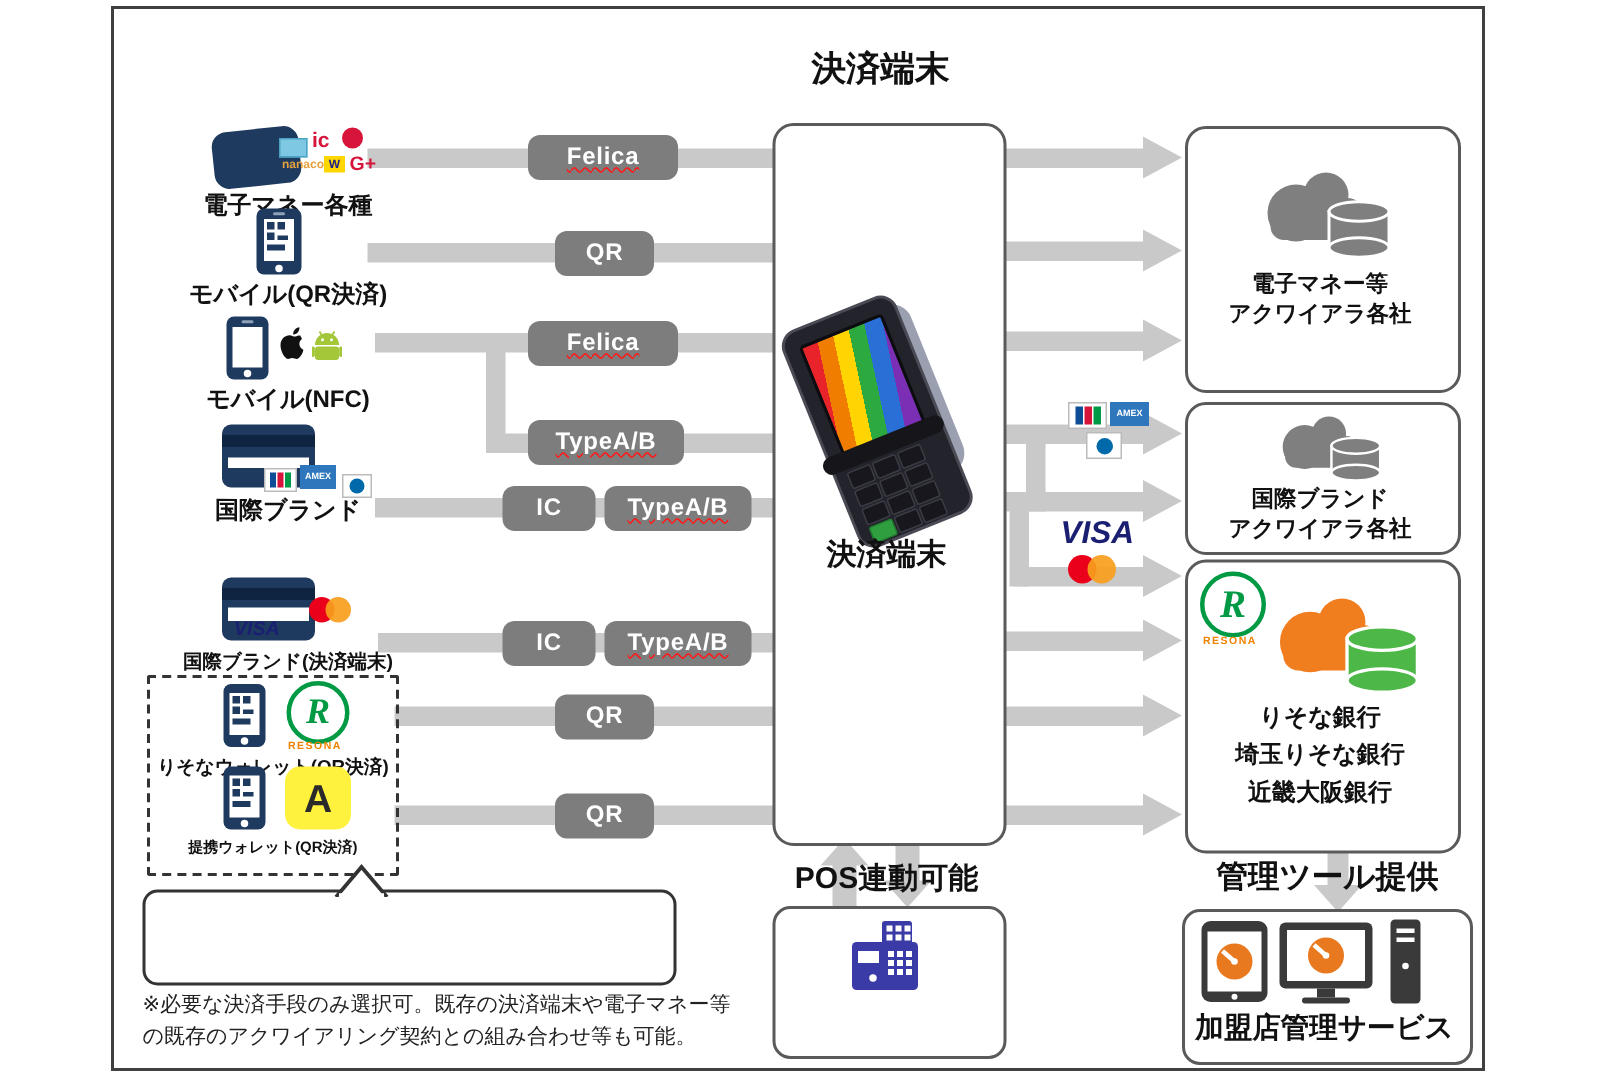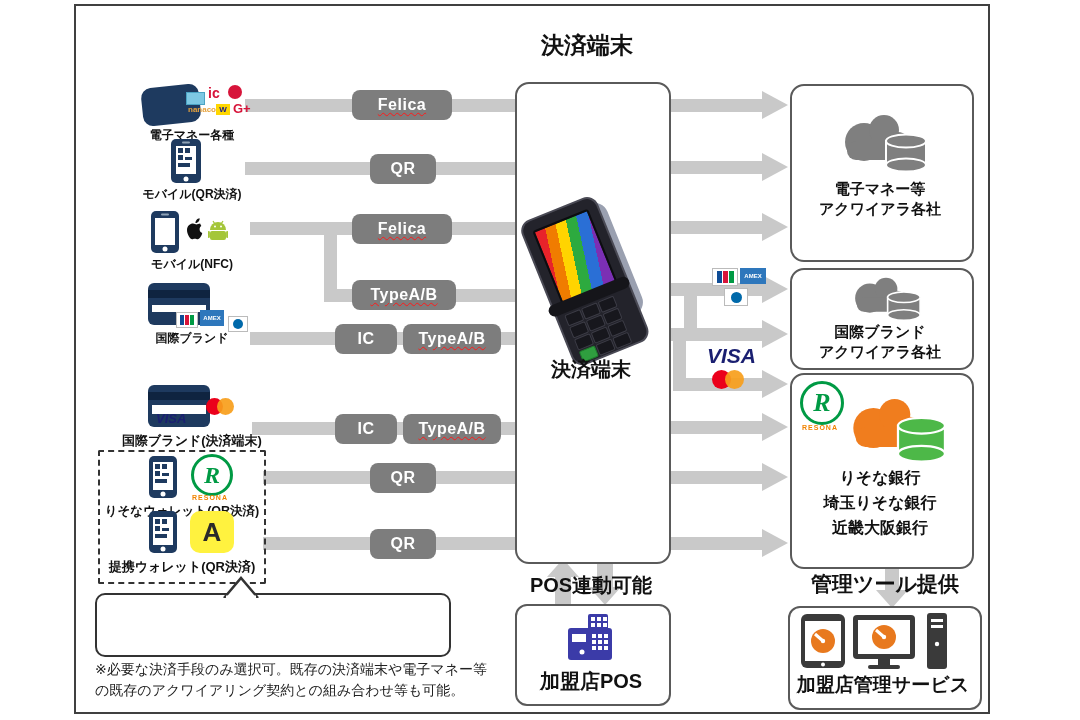--- a/index.html
+++ b/index.html
@@ -9,21 +9,21 @@
   .frame{border:2px solid #404040;background:transparent;}
   .title{font-size:23px;font-weight:bold;white-space:nowrap;}
   .bar{background:#c9c9c9;z-index:1;}
   .pill{background:#7d7d7d;color:#fff;border-radius:8px;display:flex;align-items:center;justify-content:center;
         font-weight:bold;font-size:16px;z-index:3;letter-spacing:.5px;}
   .squig{text-decoration-line:underline;text-decoration-style:wavy;text-decoration-color:#ff1a1a;
          text-decoration-thickness:1px;text-underline-offset:2px;}
   .head{width:0;height:0;border-top:14px solid transparent;border-bottom:14px solid transparent;
         border-left:26px solid #c9c9c9;z-index:1;}
   .box{background:#fff;border:2px solid #5a5a5a;border-radius:14px;z-index:2;}
-  .item-label{font-size:12px;font-weight:bold;text-align:center;white-space:nowrap;z-index:3;}
+  .item-label{font-size:16px;font-weight:bold;text-align:center;white-space:nowrap;z-index:3;}
   .boxlabel{font-size:15px;font-weight:bold;text-align:center;white-space:nowrap;z-index:3;}
   .navy{background:#1e3a5f;}
   .dashed{border:2px dashed #333;border-radius:2px;z-index:2;}
   .mc-c{width:17px;height:17px;border-radius:50%;position:absolute;}
   .chip{position:absolute;z-index:4;display:flex;align-items:center;justify-content:center;font-weight:bold;}
   .note{font-size:14px;color:#222;white-space:nowrap;z-index:3;}
   .key{background:#17171d;border:1px solid #3c3c46;border-radius:2px;width:15px;height:10px;}
 </style>
 </head>
 <body>
@@ -165,21 +165,21 @@
     <rect x="1" y="1" width="28" height="42" rx="5" fill="#1e3a5f"></rect>
     <rect x="5" y="7" width="20" height="28" fill="#fff"></rect>
     <rect x="7" y="9" width="5" height="5" fill="#1e3a5f"></rect>
       <rect x="14" y="9" width="5" height="5" fill="#1e3a5f"></rect>
     <rect x="7" y="16" width="5" height="5" fill="#1e3a5f"></rect>
       <rect x="14" y="18" width="7" height="3" fill="#1e3a5f"></rect>
     <rect x="7" y="24" width="12" height="4" fill="#1e3a5f"></rect>
     <circle cx="15" cy="39" r="2.5" fill="#fff"></circle>
   </svg>
   <div class="abs" style="left:190px;top:511px;width:44px;height:42px;background:#fff23f;border-radius:10px;z-index:3;display:flex;align-items:center;justify-content:center;font-weight:bold;font-size:26px;color:#2a2a2a;">A</div>
-  <div class="abs item-label" style="left:82px;top:558px;width:200px;font-size:13px;">提携ウォレット(QR決済)</div>
+  <div class="abs item-label" style="left:82px;top:558px;width:200px;font-size:10px;">提携ウォレット(QR決済)</div>
 
   <div class="abs box" style="left:515px;top:82px;width:152px;height:478px;"></div>
   <div class="abs" style="left:528px;top:200px;width:130px;height:160px;z-index:3;transform:rotate(-22deg);">
     <div style="position:absolute;left:58px;top:8px;width:46px;height:120px;background:#9aa0b0;border-radius:14px;"></div>
     <div style="position:absolute;left:16px;top:0;width:78px;height:152px;background:#23232b;border:2px solid #4a4a55;border-radius:12px;"></div>
     <div style="position:absolute;left:27px;top:12px;width:56px;height:76px;border:2px solid #0c0c10;border-radius:3px;background:linear-gradient(100deg,#e8232a 0 16%,#f07c00 16% 32%,#ffd400 32% 48%,#2daa3f 48% 64%,#2a6fd6 64% 82%,#7b2fb4 82% 100%);"></div>
     <div style="position:absolute;left:12px;top:88px;width:86px;height:12px;background:#15151a;border-radius:6px;"></div>
     <div style="position:absolute;left:25px;top:102px;width:60px;height:48px;display:grid;grid-template-columns:repeat(3,15px);grid-auto-rows:10px;gap:3px;">
       <div class="key"></div>
         <div class="key"></div>
@@ -295,21 +295,20 @@
       <rect x="36" y="24" width="4" height="4" fill="#fff"></rect>
       <rect x="42" y="24" width="4" height="4" fill="#fff"></rect>
     <rect x="30" y="30" width="4" height="4" fill="#fff"></rect>
       <rect x="36" y="30" width="4" height="4" fill="#fff"></rect>
       <rect x="42" y="30" width="4" height="4" fill="#fff"></rect>
     <rect x="30" y="36" width="4" height="4" fill="#fff"></rect>
       <rect x="36" y="36" width="4" height="4" fill="#fff"></rect>
       <rect x="42" y="36" width="4" height="4" fill="#fff"></rect>
     <circle cx="20" cy="42" r="2.5" fill="#fff"></circle>
   </svg>
-  <div class="abs" style="left:515px;top:668px;width:152px;text-align:center;font-size:20px;font-weight:bold;z-index:3;">加盟店POS</div>
 
   <svg class="abs" style="left:872px;top:562px;z-index:1;" width="40" height="46" viewBox="0 0 40 46">
     <polygon points="20,46 36,28 27,28 27,0 13,0 13,28 4,28" fill="#c9c9c9"></polygon>
   </svg>
   <div class="abs" style="left:790px;top:570px;width:190px;text-align:center;font-size:21px;font-weight:bold;z-index:2;">管理ツール提供</div>
   <div class="abs box" style="left:788px;top:606px;width:190px;height:100px;border-radius:12px;"></div>
   <svg class="abs" style="left:800px;top:613px;z-index:3;" width="46" height="56" viewBox="0 0 46 56">
     <rect x="1" y="1" width="44" height="54" rx="6" fill="#3a3a3a"></rect>
     <rect x="5" y="8" width="36" height="40" fill="#fff"></rect>
     <circle cx="23" cy="28" r="12" fill="#e8791e"></circle>

